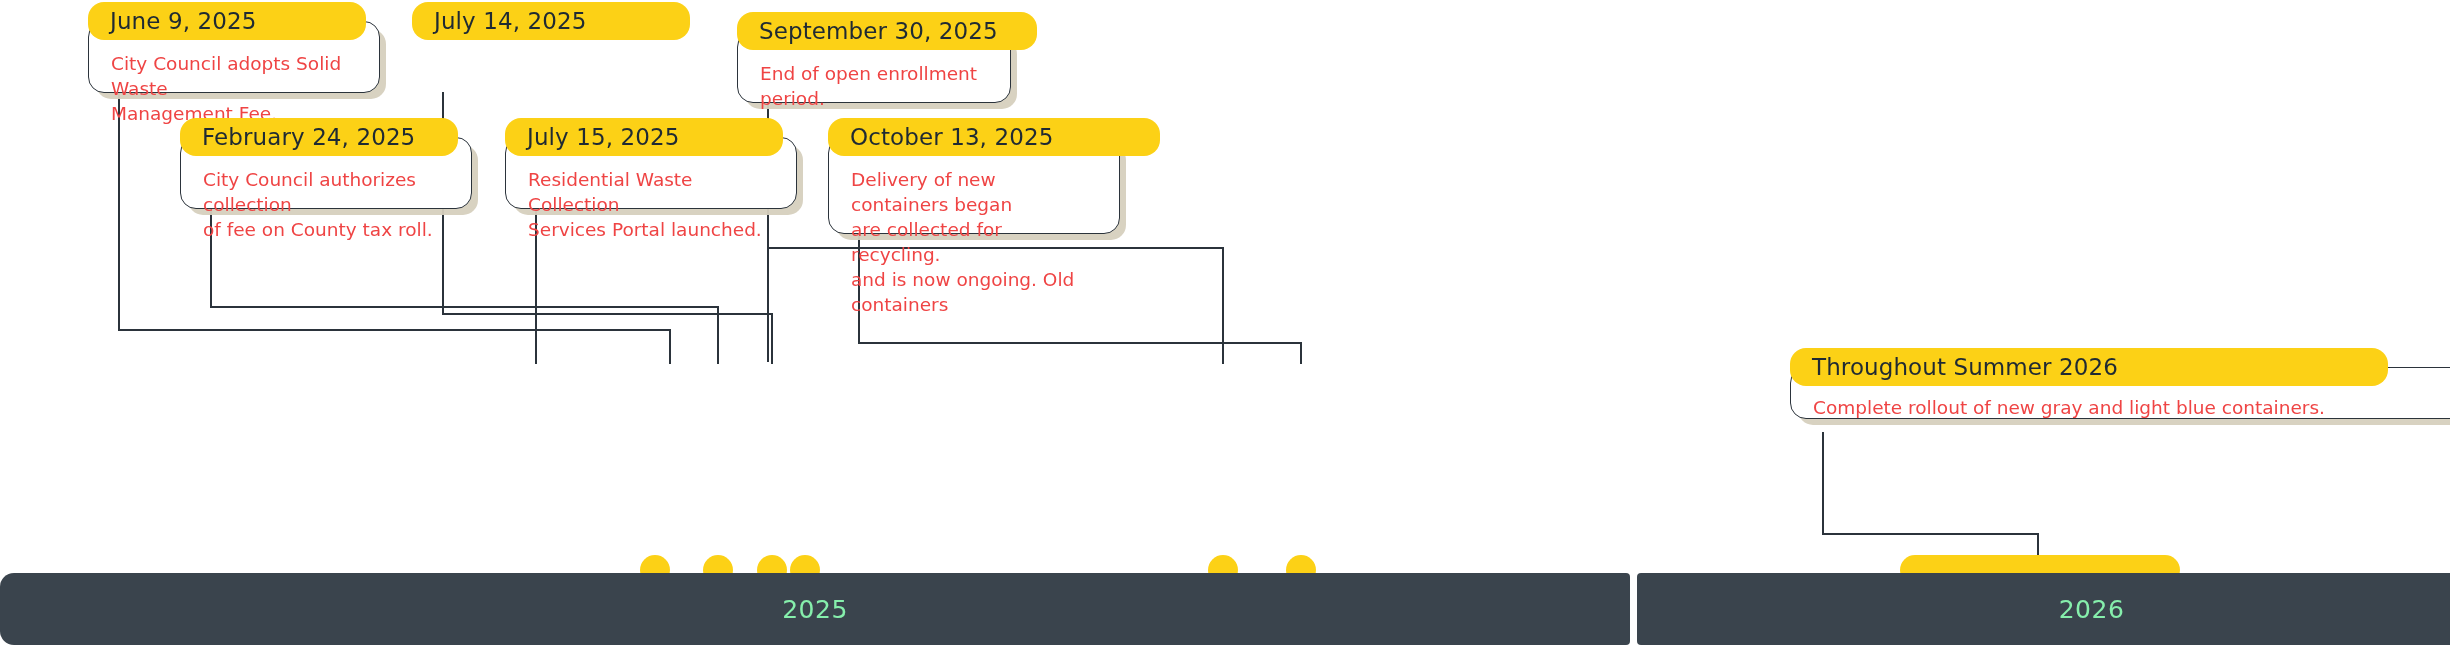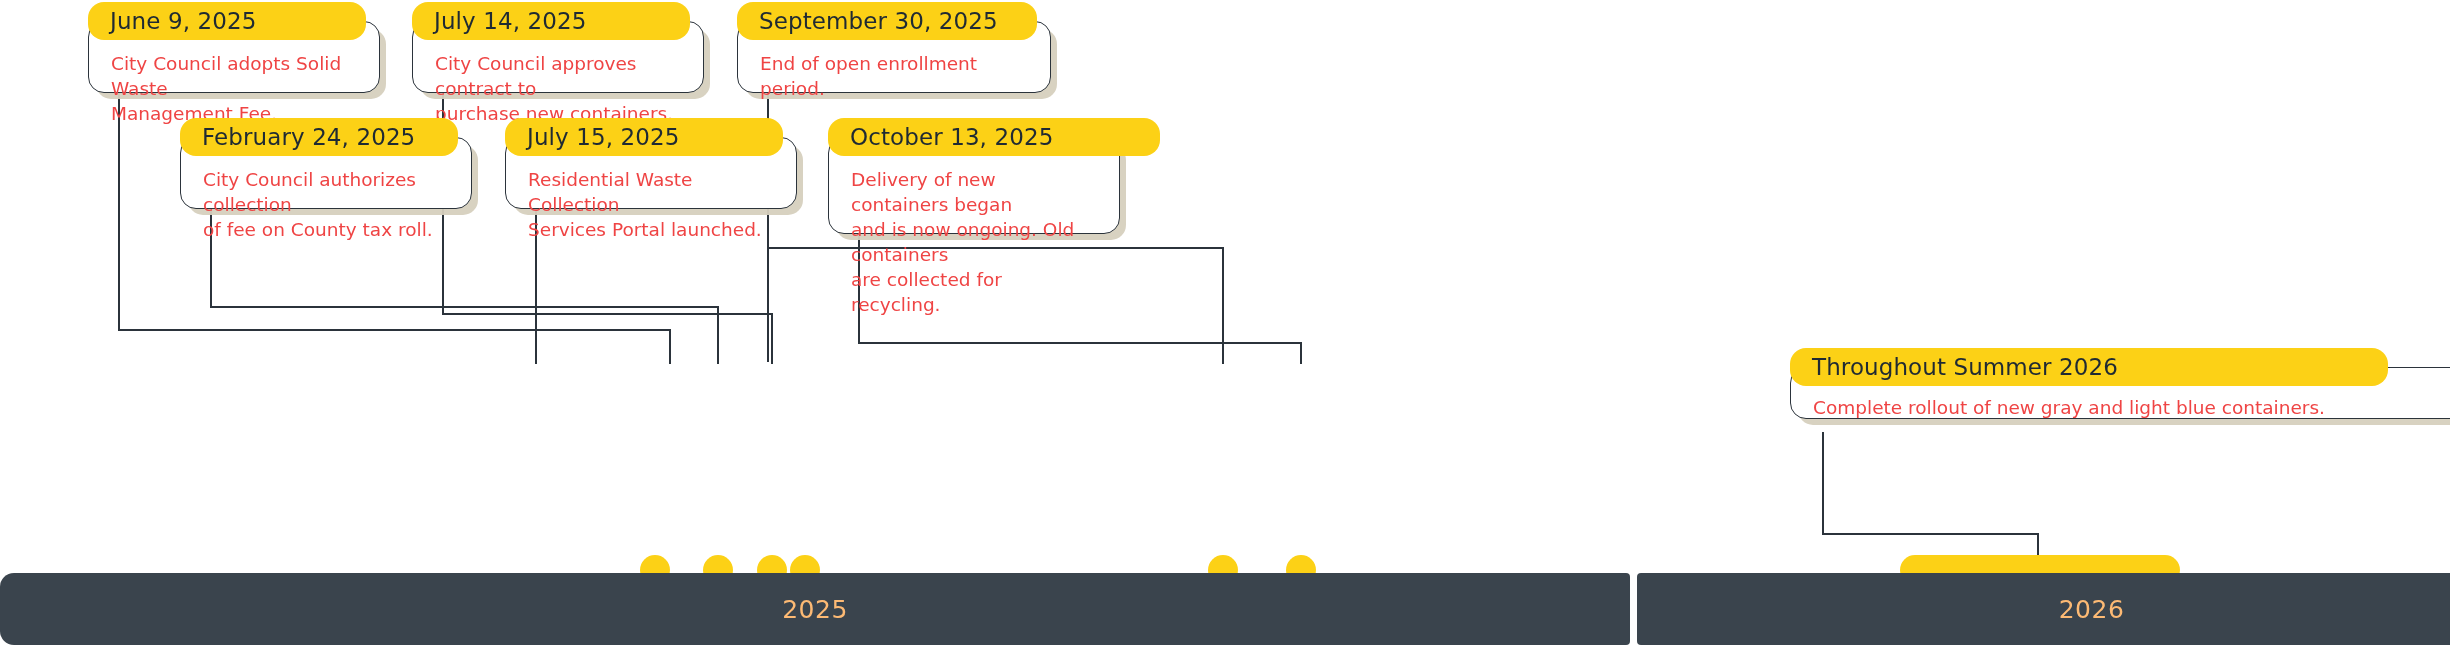--- a/index.html
+++ b/index.html
@@ -68,21 +68,21 @@
   .bar{
     position:absolute;
     background:#3a444d;
     height:72px;
     z-index:4;
     display:flex;align-items:center;justify-content:center;
   }
   .bar.left{border-radius:14px 4px 4px 14px;}
   .bar.right{border-radius:4px 14px 14px 4px;}
   .bar .year{
-    color:#fdba74;font-size:25px;letter-spacing:.5px;text-align:right;
+    color:#86efac;font-size:25px;letter-spacing:.5px;text-align:right;
   }
 </style>
 </head>
 <body>
 
 <div id="stage">
 
   <div class="conn conn-v" style="left:118px;top:92px;height:237px;"></div>
   <div class="conn conn-h" style="left:118px;top:329px;width:552px;"></div>
   <div class="conn conn-v" style="left:669px;top:329px;height:35px;"></div>
@@ -133,33 +133,27 @@
         <div class="txt">City Council adopts Solid Waste</div>
         <div class="txt">Management Fee.</div>
       </div>
     </div>
   </div>
 
   <div class="card" style="left:412px;top:2px;width:300px;">
     <div class="pill" style="width:278px;">
       <span class="pill-text">July 14, 2025</span>
     </div>
-    <div class="body" style="width:292px;height:72px;">
-      <div class="inner">
-        <div class="txt">City Council approves contract to</div>
-        <div class="txt">purchase new containers.</div>
-      </div>
-    </div>
-  </div>
-
-  <div class="card" style="left:737px;top:2px;width:322px;">
+  </div>
+
+  <div class="card" style="left:737px;top:12px;width:322px;">
     <div class="pill" style="width:300px;">
       <span class="pill-text">September 30, 2025</span>
     </div>
-    <div class="body" style="width:314px;height:72px;">
+    <div class="body" style="width:274px;height:72px;">
       <div class="inner">
         <div class="txt">End of open enrollment period.</div>
       </div>
     </div>
   </div>
 
   <div class="card" style="left:180px;top:118px;width:300px;">
     <div class="pill" style="width:278px;">
       <span class="pill-text">February 24, 2025</span>
     </div>
@@ -183,22 +177,22 @@
     </div>
   </div>
 
   <div class="card" style="left:828px;top:118px;width:300px;">
     <div class="pill" style="width:332px;">
       <span class="pill-text">October 13, 2025</span>
     </div>
     <div class="body" style="width:292px;height:97px;">
       <div class="inner">
         <div class="txt">Delivery of new containers began</div>
+        <div class="txt">are collected for recycling.</div>
         <div class="txt">and is now ongoing. Old containers</div>
-        <div class="txt">are collected for recycling.</div>
       </div>
     </div>
   </div>
 
   <div class="card" style="left:1790px;top:348px;width:620px;">
     <div class="pill" style="width:598px;">
       <span class="pill-text">Throughout Summer 2026</span>
     </div>
     <div class="body" style="width:708px;height:52px;">
       <div class="inner" style="padding:28px 22px 12px 22px;">

